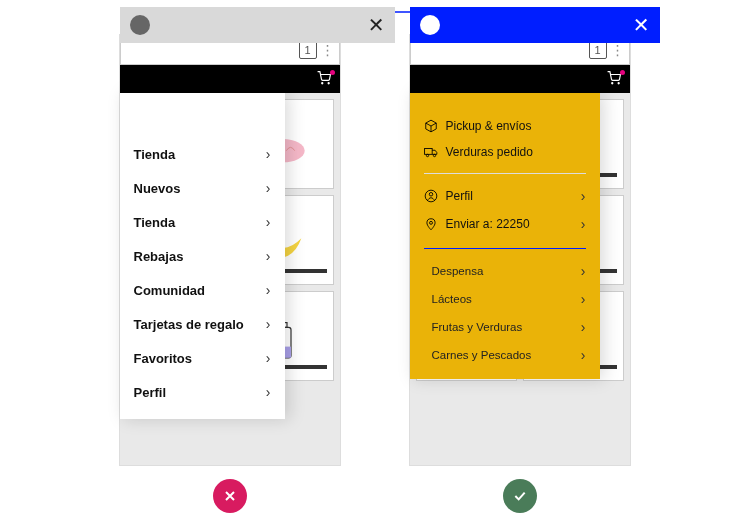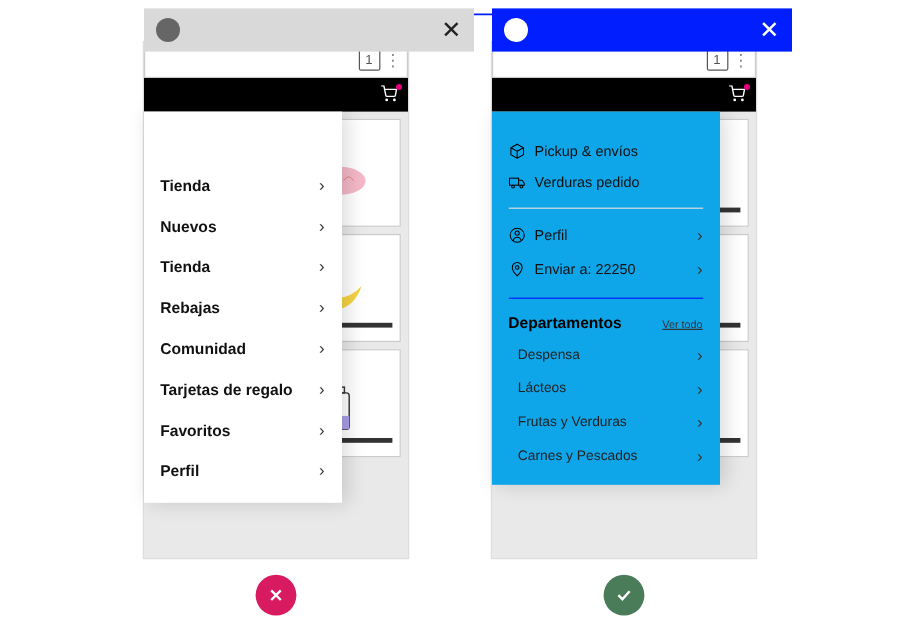--- a/index.html
+++ b/index.html
@@ -140,21 +140,21 @@
     font-weight: 600;
     color: #111;
   }
   .drawer-list .row.first { padding-top: 0; }
   .chev { font-size: 14px; color: #333; font-weight: 400; }
   
   .drawer-blue {
     position: absolute;
     top: 58px; left: 0;
     width: 190px;
-    background: #0ea5e9;
+    background: #eab308;
     box-shadow: 4px 0 16px rgba(0,0,0,0.15);
     z-index: 5;
   }
   .drawer-header-blue {
     background: #001eff;
     height: 36px;
     display: flex;
     align-items: center;
     justify-content: space-between;
     padding: 0 10px;
@@ -420,24 +420,20 @@
                 <path d="M12 22s7-7 7-12a7 7 0 1 0-14 0c0 5 7 12 7 12z"></path>
                 <circle cx="12" cy="10" r="2.5"></circle>
               </svg>
           </span>
           <span>Enviar a: 22250</span>
           <span class="chev">›</span>
         </div>
 
         <div class="sep-blue"></div>
 
-        <div class="dept-head">
-          <span class="dept-title">Departamentos</span>
-          <span class="ver-todo">Ver todo</span>
-        </div>
         <div class="dept-list">
           <div class="drow">
             <span>Despensa</span>
             <span class="chev">›</span>
           </div>
           <div class="drow">
             <span>Lácteos</span>
             <span class="chev">›</span>
           </div>
           <div class="drow">

